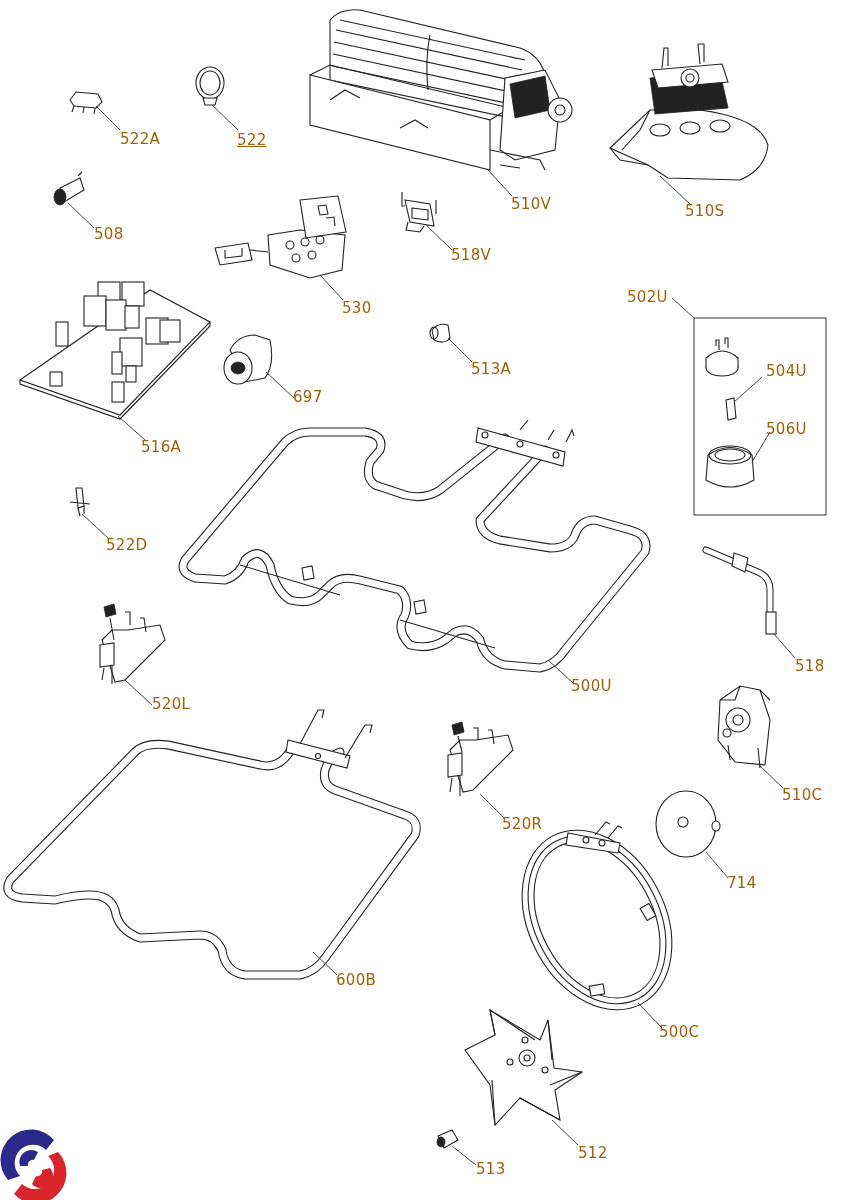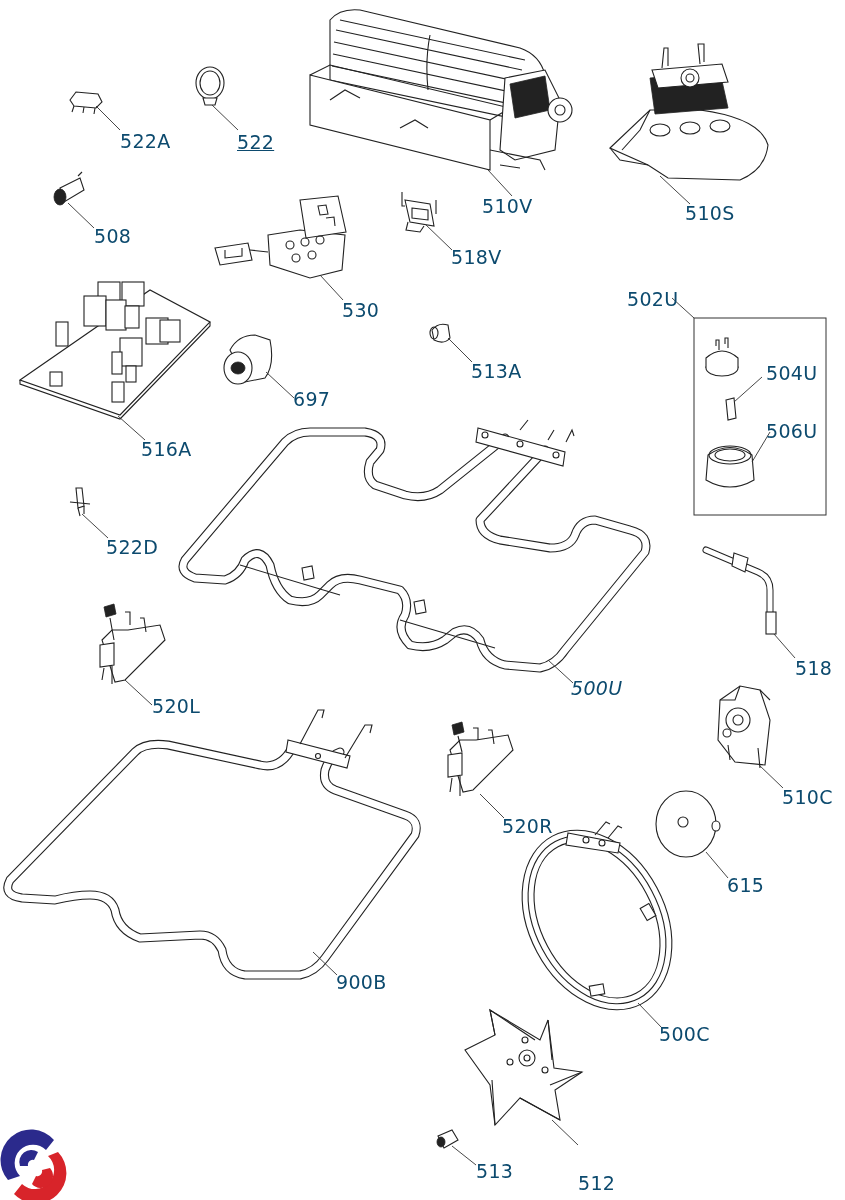--- a/index.html
+++ b/index.html
@@ -1,18 +1,18 @@
 <!DOCTYPE html>
 <html><head>
 <meta charset="utf-8">
 <style>
   html, body { margin:0; padding:0; background:#ffffff; }
   body { width:845px; height:1200px; position:relative; overflow:hidden; font-family:"DejaVu Sans", sans-serif; }
   #canvas { position:absolute; left:0; top:0; width:845px; height:1200px; }
-  .lbl { position:absolute; font-family:"DejaVu Sans", sans-serif; font-size:19px; color:#0c4a6e; letter-spacing:0.3px; white-space:nowrap; }
+  .lbl { position:absolute; font-family:"DejaVu Sans", sans-serif; font-size:15px; color:#a16207; letter-spacing:0.3px; white-space:nowrap; }
   .part { cursor:pointer; }
   svg .s { fill:none; stroke:#222; stroke-width:1.1; }
   svg .s2 { fill:#fff; stroke:#222; stroke-width:1.1; }
   svg .lead { fill:none; stroke:#333; stroke-width:0.9; }
   svg .dark { fill:#222; stroke:#222; stroke-width:0.8; }
   svg .tube { fill:none; stroke:#222; stroke-width:9; stroke-linecap:round; stroke-linejoin:round; }
   svg .tubein { fill:none; stroke:#fff; stroke-width:6.8; stroke-linecap:round; stroke-linejoin:round; }
   svg .wire { fill:none; stroke:#222; stroke-width:7; stroke-linecap:round; stroke-linejoin:round; }
   svg .wirein { fill:none; stroke:#fff; stroke-width:5; stroke-linecap:round; stroke-linejoin:round; }
 </style>
@@ -242,34 +242,34 @@
   <g>
     <path d="M8,1180 A30,30 0 0 1 54,1140 L46,1150 A18,18 0 0 0 20,1176 Z" fill="#2b2a8c"></path>
     <path d="M20,1166 A12,12 0 0 1 38,1152 L34,1160 A5,5 0 0 0 28,1166 Z" fill="#2b2a8c"></path>
     <path d="M58,1152 A30,30 0 0 1 14,1194 L22,1184 A18,18 0 0 0 48,1156 Z" fill="#d8242a"></path>
     <path d="M50,1168 A12,12 0 0 1 32,1184 L36,1176 A5,5 0 0 0 42,1170 Z" fill="#d8242a"></path>
   </g>
 </svg>
 
 <div class="lbl" style="left:120px;top:130px;">522A</div>
 <div class="lbl" style="left:237px;top:131px;text-decoration:underline;">522</div>
-<div class="lbl" style="left:482px;top:195px;">510V</div>
+<div class="lbl" style="left:511px;top:195px;">510V</div>
 <div class="lbl" style="left:685px;top:202px;">510S</div>
 <div class="lbl" style="left:94px;top:225px;">508</div>
 <div class="lbl" style="left:451px;top:246px;">518V</div>
 <div class="lbl" style="left:627px;top:288px;">502U</div>
 <div class="lbl" style="left:342px;top:299px;">530</div>
 <div class="lbl" style="left:766px;top:362px;">504U</div>
 <div class="lbl" style="left:471px;top:360px;">513A</div>
 <div class="lbl" style="left:293px;top:388px;">697</div>
 <div class="lbl" style="left:766px;top:420px;">506U</div>
 <div class="lbl" style="left:141px;top:438px;">516A</div>
 <div class="lbl" style="left:106px;top:536px;">522D</div>
 <div class="lbl" style="left:795px;top:657px;">518</div>
-<div class="lbl" style="left:571px;top:677px;font-style:italic;">500U</div>
+<div class="lbl" style="left:571px;top:677px;">500U</div>
 <div class="lbl" style="left:152px;top:695px;text-align:right;">520L</div>
 <div class="lbl" style="left:782px;top:786px;">510C</div>
 <div class="lbl" style="left:502px;top:815px;">520R</div>
-<div class="lbl" style="left:727px;top:874px;">615</div>
-<div class="lbl" style="left:336px;top:971px;">900B</div>
+<div class="lbl" style="left:727px;top:874px;">714</div>
+<div class="lbl" style="left:336px;top:971px;">600B</div>
 <div class="lbl" style="left:659px;top:1023px;">500C</div>
-<div class="lbl" style="left:578px;top:1172px;">512</div>
+<div class="lbl" style="left:578px;top:1144px;">512</div>
 <div class="lbl" style="left:476px;top:1160px;">513</div>
 
 </body></html>

